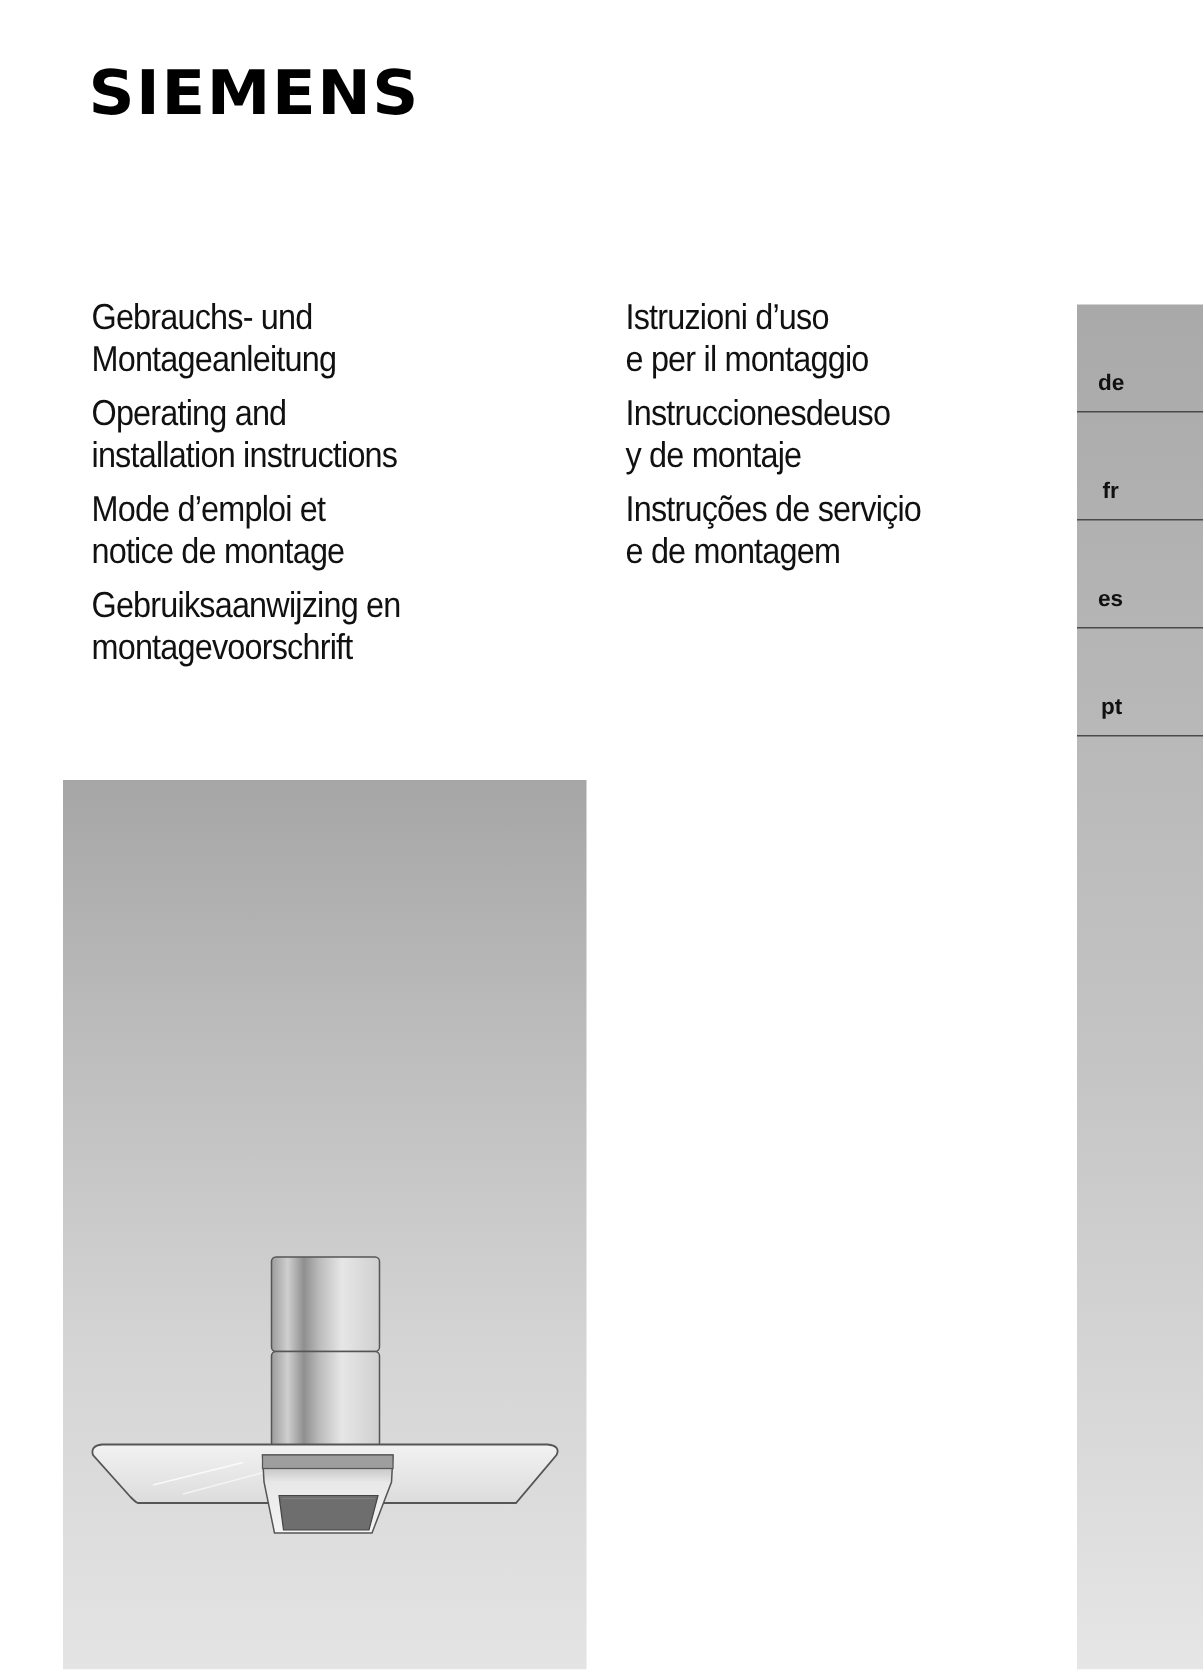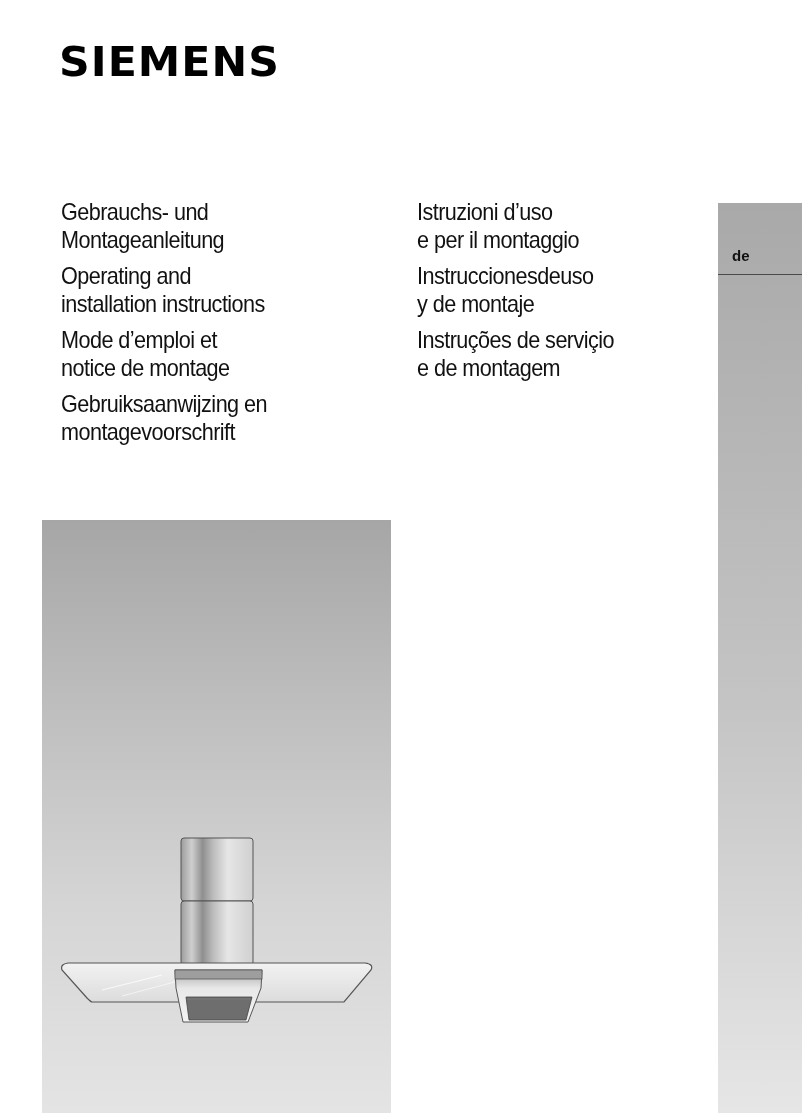--- a/index.html
+++ b/index.html
@@ -82,20 +82,29 @@
   <div class="title-block">
     <span class="title-line">Instruções de serviçio</span>
     <span class="title-line">e de montagem</span>
   </div>
 </div>
 
 <div class="tabs">
   <div class="tab">
       <span>de</span>
     </div>
+  <div class="tab">
+      <span style="left:17px">fr</span>
+    </div>
+  <div class="tab">
+      <span>es</span>
+    </div>
+  <div class="tab">
+      <span style="left:16px">pt</span>
+    </div>
 </div>
 
 <div class="photo">
   <svg class="hood" width="349" height="593" viewBox="0 0 349 593">
     <defs>
       <linearGradient id="chimney" x1="0" x2="1" y1="0" y2="0">
         <stop offset="0" stop-color="#9c9c9c"></stop>
         <stop offset="0.15" stop-color="#cfcfcf"></stop>
         <stop offset="0.3" stop-color="#8f8f8f"></stop>
         <stop offset="0.45" stop-color="#bdbdbd"></stop>

